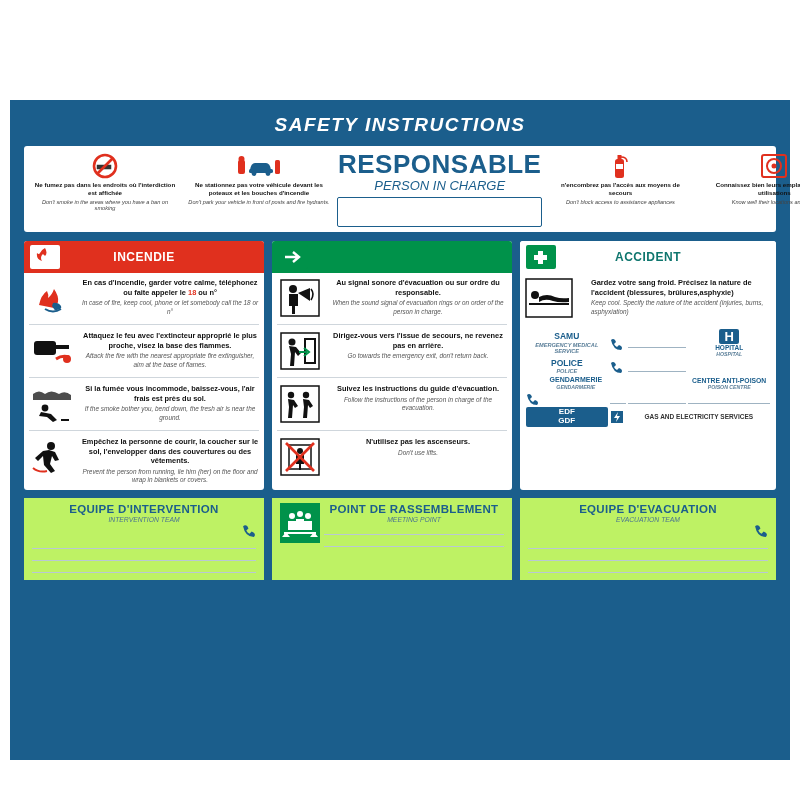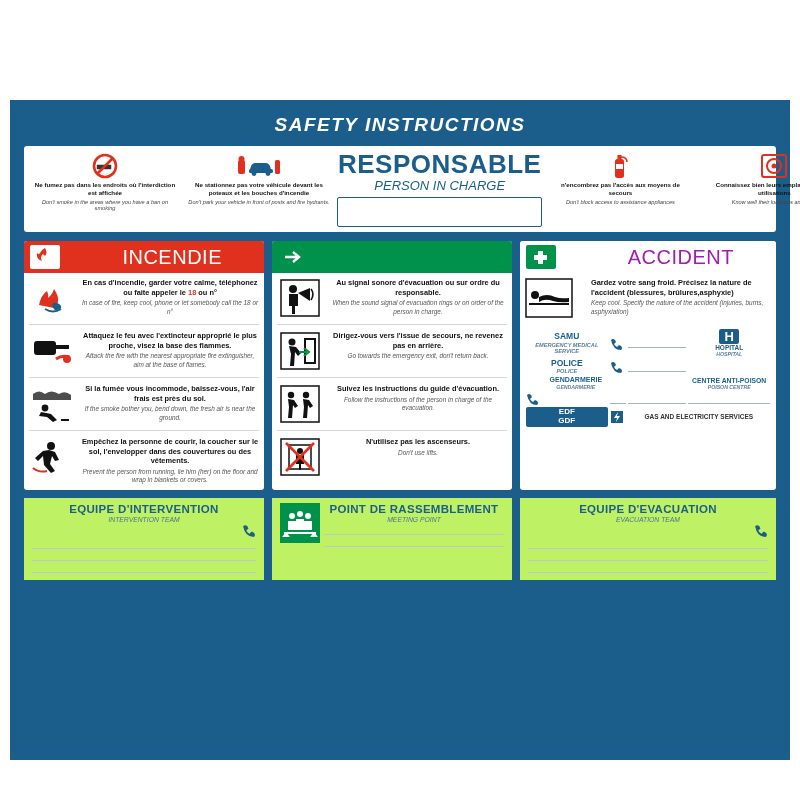--- a/index.html
+++ b/index.html
@@ -40,22 +40,22 @@
   .col.fire{flex:0 0 240px;}
   .col.evac{flex:0 0 240px;}
   .col.acc{flex:1;}
   .col-head{display:flex;align-items:center;gap:6px;padding:4px 6px;border-radius:3px 3px 0 0;}
   .col-head.fire{background:#e0301e;}
   .col-head.evac{background:#00924a;}
   .col-head.acc{background:#ffffff;}
   .col-head .badge{width:30px;height:24px;flex:0 0 30px;display:flex;align-items:center;justify-content:center;background:#fff;border-radius:2px;}
   .col-head.evac .badge{background:#00924a;}
   .col-head.acc .badge{background:#00924a;}
-  .col-title{font-weight:normal;font-size:20px;letter-spacing:.5px;color:#ffffff;flex:1;text-align:right;}
-  .col-head.acc .col-title{color:#a21caf;}
+  .col-title{font-weight:bold;font-size:12px;letter-spacing:.5px;color:#ffffff;flex:1;text-align:center;}
+  .col-head.acc .col-title{color:#0f766e;}
   .col-body{padding:5px 5px 5px 5px;display:flex;flex-direction:column;gap:4px;flex:1;}
   .row{display:flex;gap:6px;align-items:flex-start;}
   .row .pic{flex:0 0 46px;height:40px;display:flex;align-items:center;justify-content:center;}
   .row .txt{flex:1;text-align:center;}
   .fr{font-size:7.4px;font-weight:bold;color:#111;line-height:1.3;}
   .en{font-size:6.4px;font-style:italic;color:#555;line-height:1.3;margin-top:2px;}
   .redw{color:#e0301e;}
   .hr-sep{height:1px;background:#cfd6dc;margin:2px 0;}
   
   .acc-top{display:flex;gap:16px;align-items:flex-start;}

